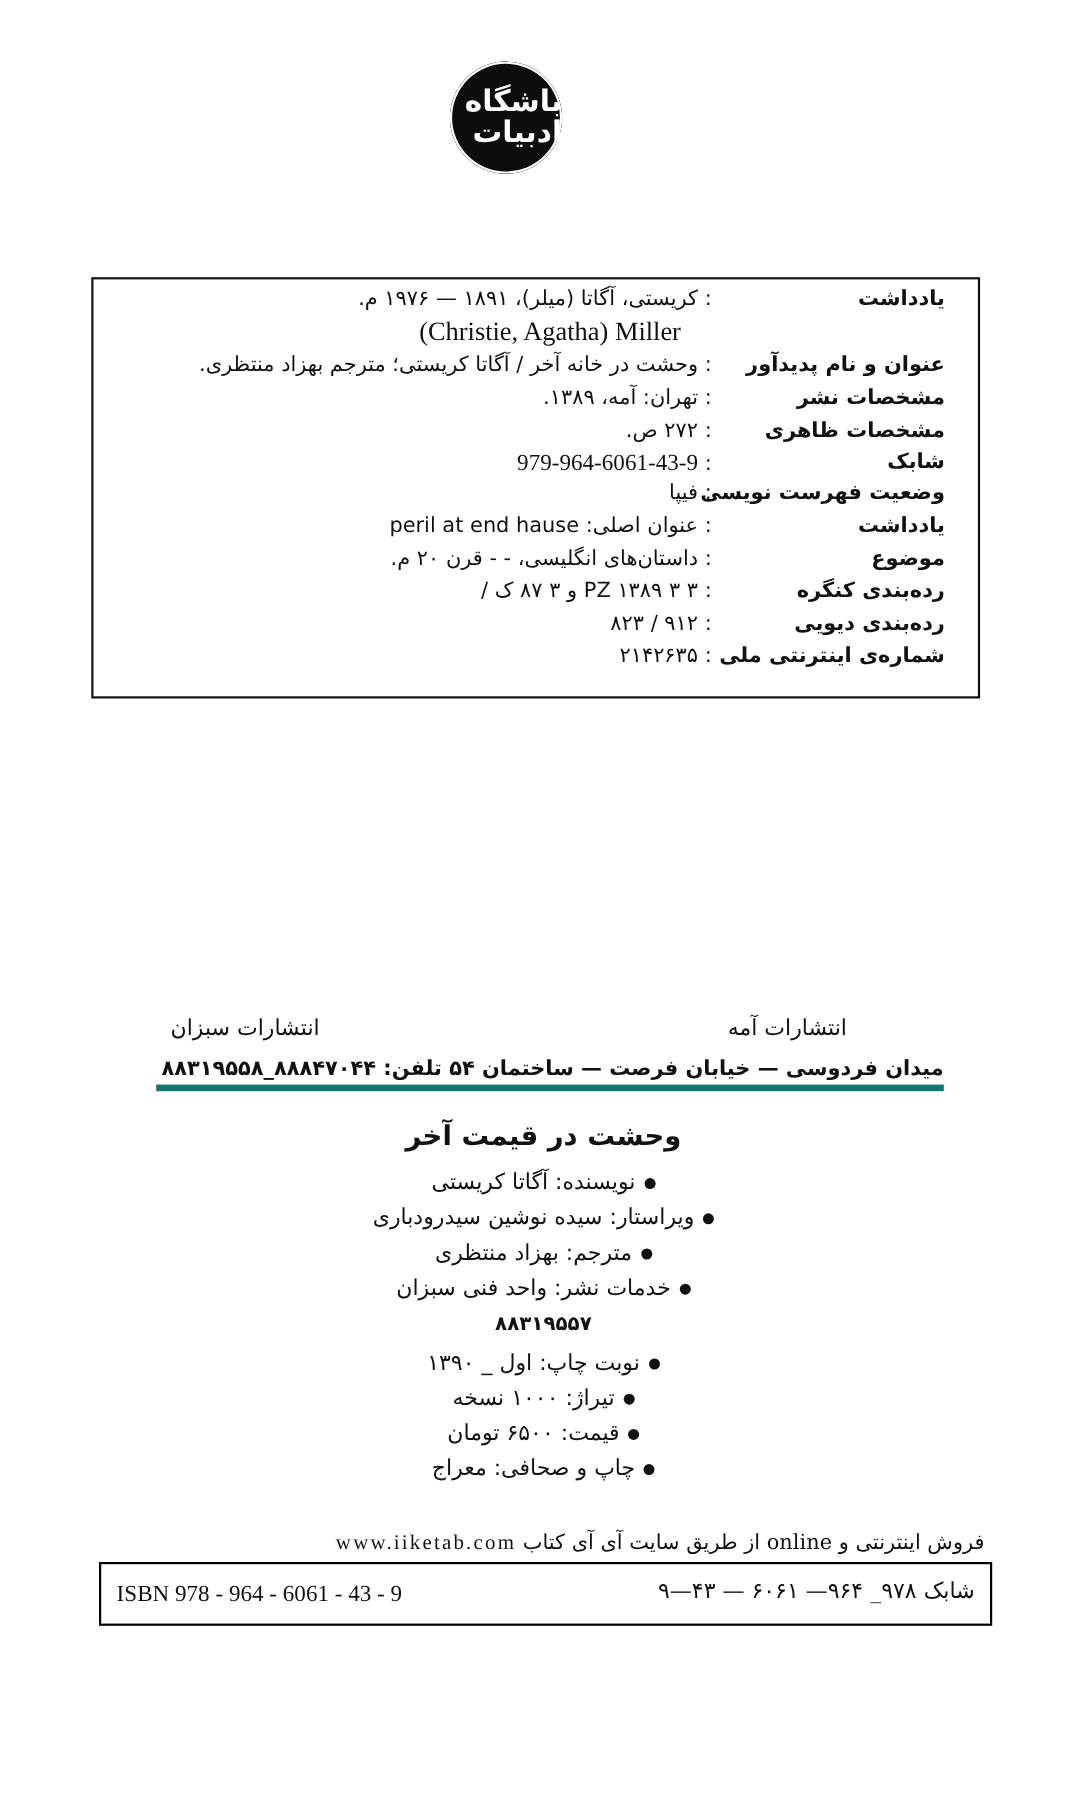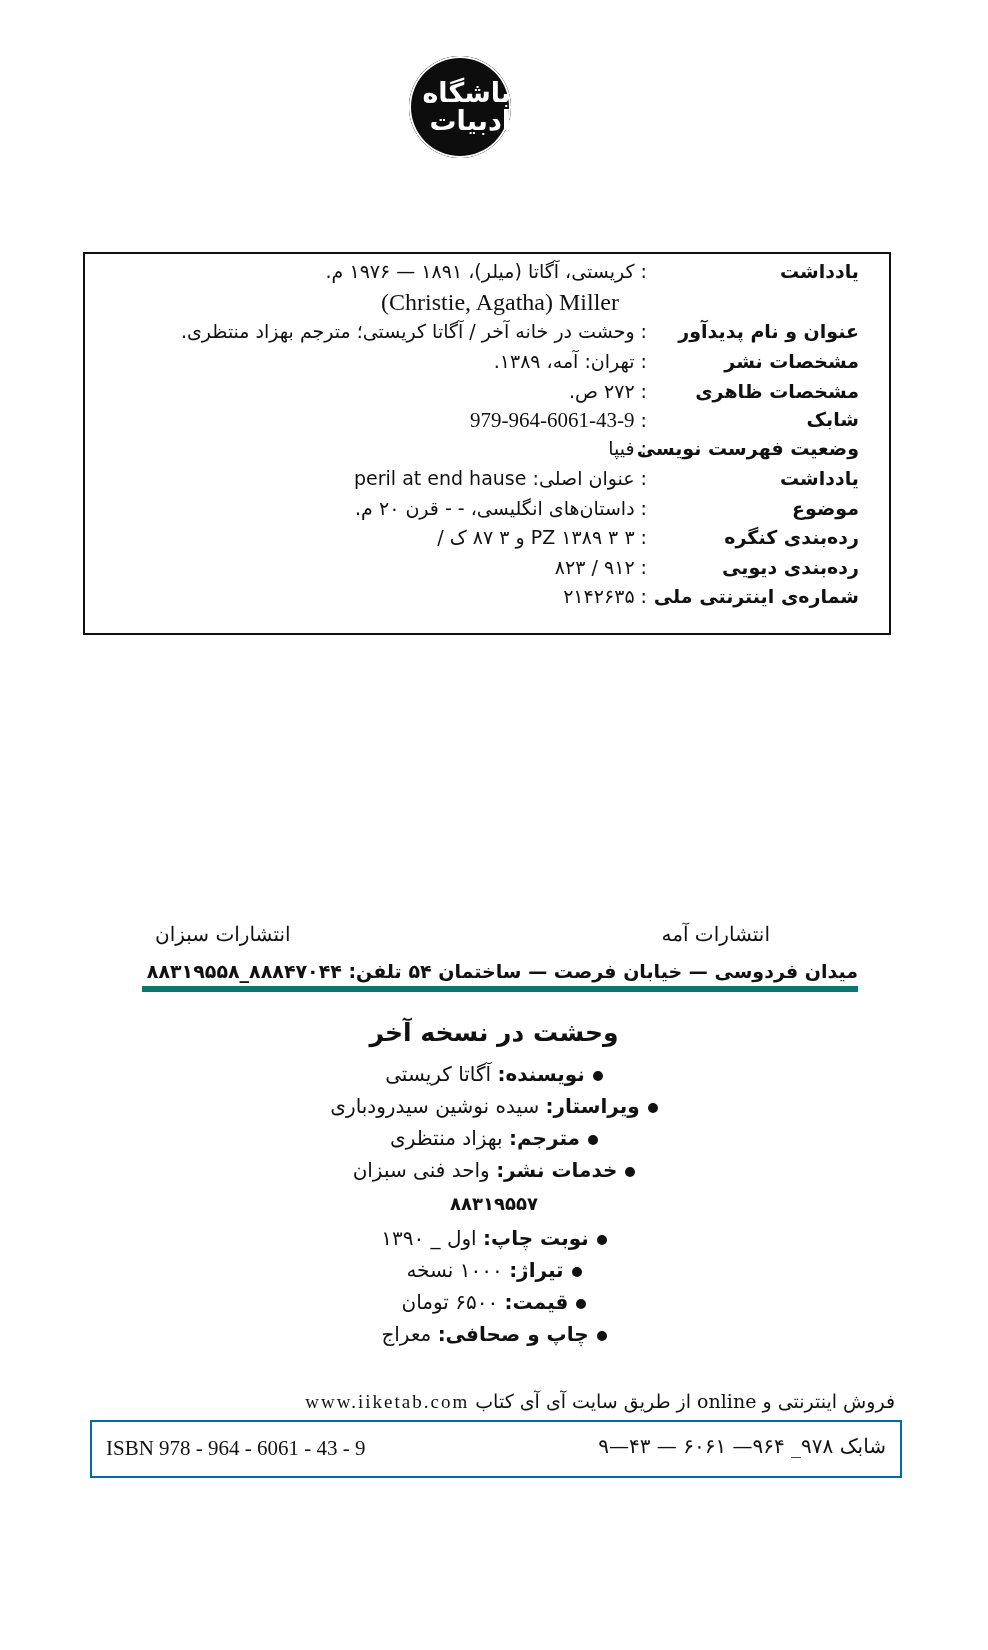--- a/index.html
+++ b/index.html
@@ -134,21 +134,21 @@
     }
     .credit .bullet {
       display: inline-block;
       width: 10px;
       height: 10px;
       border-radius: 50%;
       background: #111111;
       margin-left: 8px;
       vertical-align: middle;
     }
-    .credit .ck { font-weight: bold; }
+    .credit .ck { font-weight: normal; }
     .credit.phone { font-weight: bold; font-size: 18px; height: 36px; line-height: 36px; }
 
     
     .web-line {
       position: absolute;
       top: 1390px;
       left: 105px;
       width: 790px;
       direction: rtl;
       text-align: right;
@@ -163,21 +163,21 @@
       unicode-bidi: embed;
     }
 
     
     .isbn-box {
       position: absolute;
       top: 1420px;
       left: 90px;
       width: 812px;
       height: 58px;
-      border: 2px solid #0369a1;
+      border: 2px solid #000000;
       box-sizing: border-box;
     }
     .isbn-latin {
       position: absolute;
       left: 14px;
       top: 14px;
       font-family: "Liberation Serif", serif;
       font-size: 21px;
       white-space: nowrap;
     }
@@ -248,21 +248,21 @@
     <span class="cat-value"><span class="cat-colon">:</span><span>۲۱۴۲۶۳۵</span></span>
   </div>
 </div>
 
 <div class="pub-row">
   <span class="pub-amme">انتشارات آمه</span>
   <span class="pub-sabzan">انتشارات سبزان</span>
 </div>
 <div class="address">میدان فردوسی — خیابان فرصت — ساختمان ۵۴ تلفن: ۸۸۸۴۷۰۴۴_۸۸۳۱۹۵۵۸</div>
 
-<div class="book-title">وحشت در نسخه آخر</div>
+<div class="book-title">وحشت در قیمت آخر</div>
 
 <div class="credits">
   <div class="credit">
     <span class="bullet"></span><span class="ck">نویسنده:</span> <span>آگاتا کریستی</span>
   </div>
   <div class="credit">
     <span class="bullet"></span><span class="ck">ویراستار:</span> <span>سیده نوشین سیدرودباری</span>
   </div>
   <div class="credit">
     <span class="bullet"></span><span class="ck">مترجم:</span> <span>بهزاد منتظری</span>

